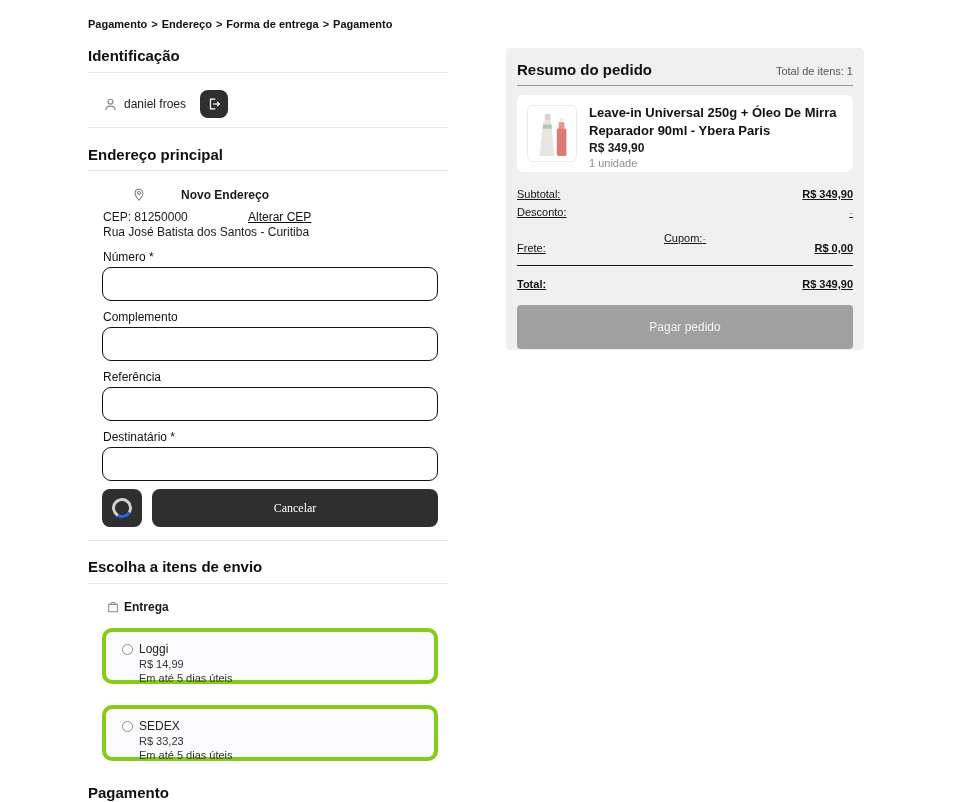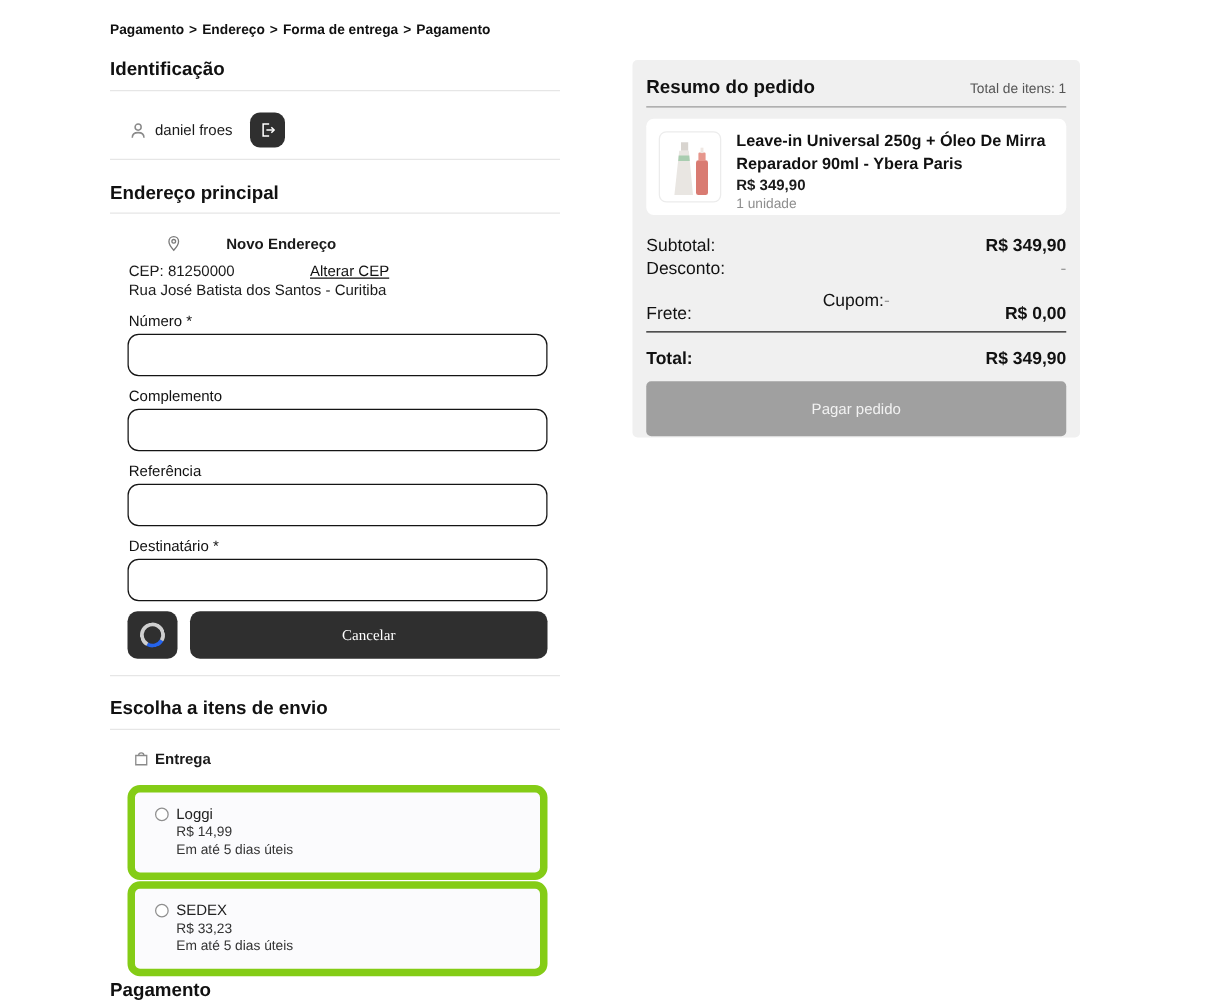--- a/index.html
+++ b/index.html
@@ -40,22 +40,22 @@
   .spinner { width:20px; height:20px; border-radius:50%;
              border:3px solid #cfcfcf; border-bottom-color:#2563eb;
              transform:rotate(-15deg); }
   .cancel-btn { left:152px; top:489px; width:286px; height:38px; background:#2f2f2f;
                 border:none; border-radius:8px; color:#fff; font-size:12px;
                 font-family:"Liberation Serif", serif; cursor:pointer; }
 
   .entrega-row { left:102px; top:600px; display:flex; align-items:center; }
   .entrega-row span { font-size:12px; font-weight:700; margin-left:4px; }
 
-  .ship-card { left:102px; width:336px; height:76px; background:#fbfbfd;
-               border:6px solid #84cc16; border-radius:10px; padding:10px 0 0 16px;
+  .ship-card { left:102px; width:336px; height:56px; background:#fbfbfd;
+               border:4px solid #84cc16; border-radius:10px; padding:10px 0 0 16px;
                cursor:pointer; }
   .ship-top { display:flex; align-items:center; }
   .radio { width:11px; height:11px; border:1px solid #8f8f8f; border-radius:50%;
            background:#fff; display:inline-block; }
   .ship-name { font-size:12px; margin-left:6px; color:#222; }
   .ship-sub { font-size:11px; color:#333; margin-left:17px; margin-top:2px; }
 
   
   .summary { left:506px; top:48px; width:358px; height:302px; background:#f0f0f0;
              border-radius:4px; }
@@ -68,21 +68,21 @@
   .prod-card { position:absolute; left:11px; top:47px; width:336px; height:77px;
                background:#fff; border-radius:6px; }
   .prod-img { position:absolute; left:10px; top:10px; width:50px; height:57px;
               border:1px solid #ececec; border-radius:6px; background:#fff; overflow:hidden; }
   .prod-info { position:absolute; left:72px; top:9px; width:256px; }
   .prod-name { font-size:13px; font-weight:700; line-height:1.35; color:#111; }
   .prod-price { font-size:12px; font-weight:700; margin-top:2px; }
   .prod-qty { font-size:11px; color:#8e8e8e; margin-top:2px; }
 
   .sum-row { position:absolute; left:11px; right:11px; display:flex;
-             justify-content:space-between; font-size:14px; }
+             justify-content:space-between; font-size:11px;text-decoration:underline; }
   .sum-row .lab { color:#111; }
   .sum-row .val { font-weight:700; color:#111; }
   .sum-row .val.dash { color:#9a9a9a; font-weight:400; }
   .total-div { position:absolute; left:11px; right:11px; top:217px; height:1px; background:#1a1a1a; }
   .total-row { top:230px;text-align:center; }
   .pay-btn { position:absolute; left:11px; top:257px; width:336px; height:44px;
              background:#a0a0a0; border:none; border-radius:4px; color:#f2f2f2;
              font-size:12px; font-weight:400; font-family:"Liberation Sans", sans-serif;
              cursor:pointer; }
 

